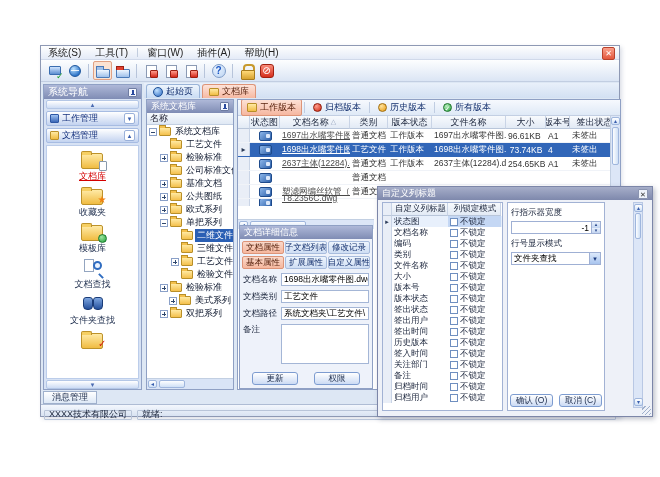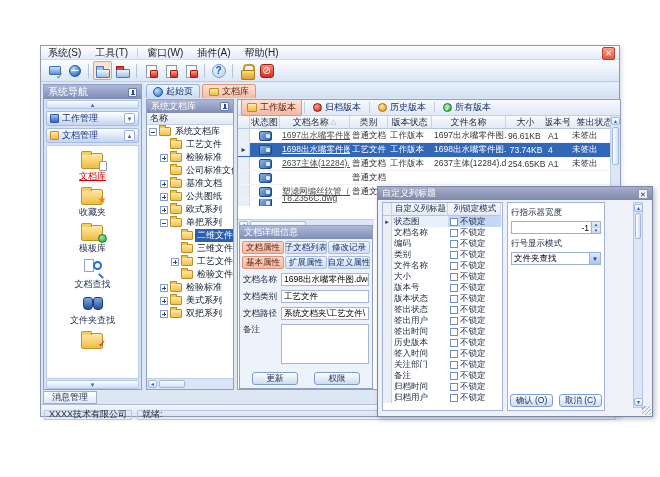--- a/index.html
+++ b/index.html
@@ -381,21 +381,21 @@
         <div class="tnode" style="padding-left: 24px;">
           <span class="expsp"></span>
           <span class="tfold"></span>
           <span class="lbl">检验文件</span>
         </div>
         <div class="tnode" style="padding-left: 13px;">
           <span class="exp plus"></span>
           <span class="tfold"></span>
           <span class="lbl">检验标准</span>
         </div>
-        <div class="tnode" style="padding-left: 13px;">
+        <div class="tnode" style="padding-left: 13px; justify-content: flex-end;">
           <span class="exp plus"></span>
           <span class="tfold"></span>
           <span class="lbl">美式系列</span>
         </div>
         <div class="tnode" style="padding-left: 13px;">
           <span class="exp plus"></span>
           <span class="tfold"></span>
           <span class="lbl">双把系列</span>
         </div>
       </div>

